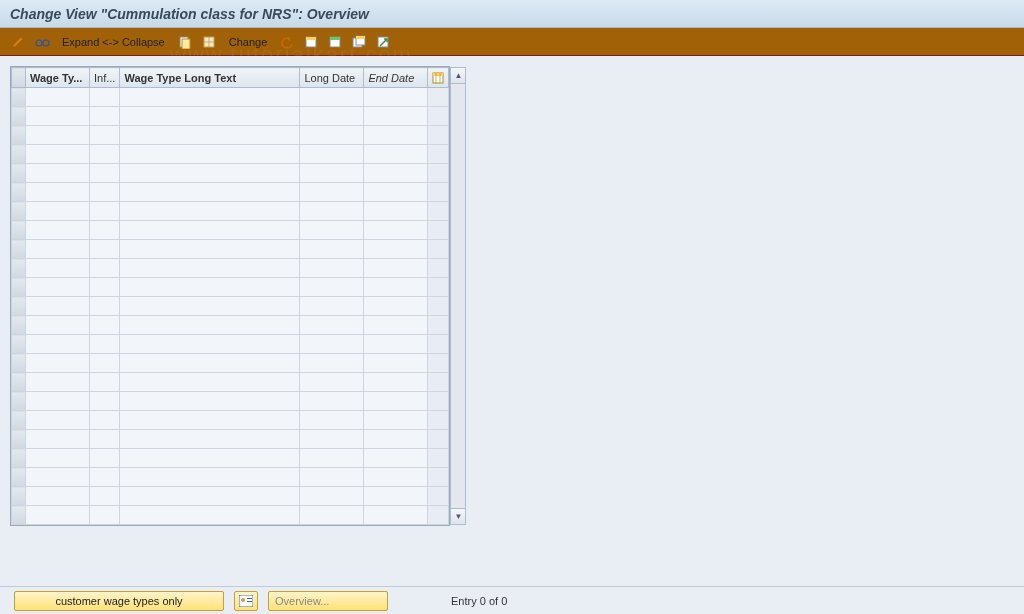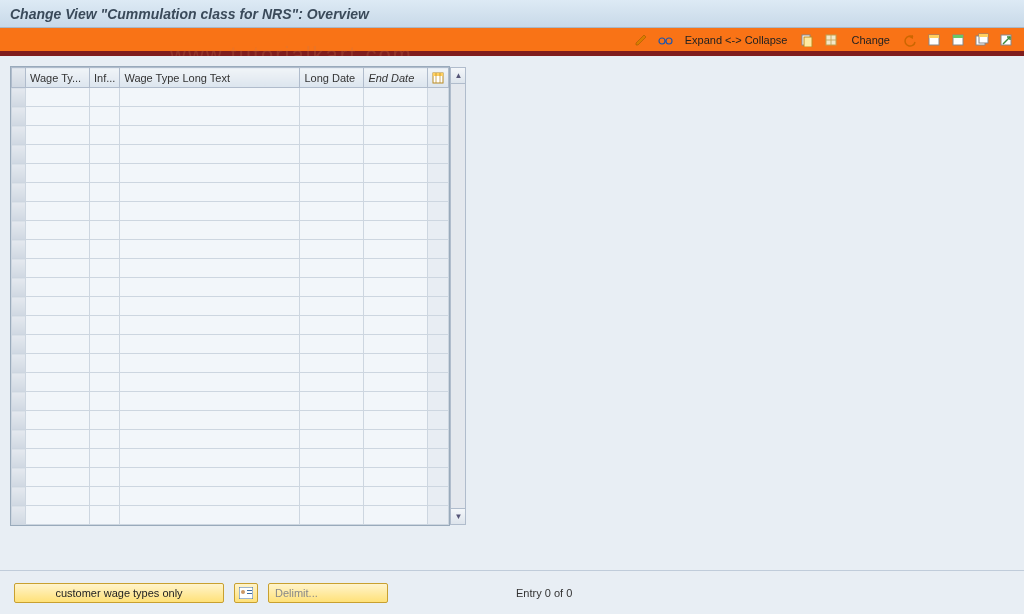--- a/index.html
+++ b/index.html
@@ -20,28 +20,27 @@
       display: flex;
       align-items: center;
     }
     .title-text {
       font-style: italic;
       font-weight: bold;
       font-size: 14px;
       color: #3a4a5a;
     }
     .toolbar {
-      background: #f97316;
-      border-bottom: 5px solid #7f1d1d;
+      background: #a16207;
+      border-bottom: 1px solid #7f1d1d;
       padding: 3px 8px;
       height: 28px;
       display: flex;
       align-items: center;
       gap: 4px;
-      justify-content: flex-end;
     }
     .tb-btn {
       width: 20px;
       height: 20px;
       display: inline-flex;
       align-items: center;
       justify-content: center;
       border: 1px solid transparent;
       border-radius: 2px;
       cursor: pointer;
@@ -114,21 +113,21 @@
       border-bottom: 1px solid #b0bccc;
       display:flex;align-items:center;justify-content:center;
       cursor:pointer;
       font-size: 8px;
       color:#557;
     }
     .vscroll-btn.bottom { border-top:1px solid #b0bccc; border-bottom:none; margin-top:auto;}
     .footer-bar {
       position: absolute;
       left: 0; right: 0; bottom: 0;
-      height: 44px;
+      height: 28px;
       background: #e8eef4;
       border-top: 1px solid #c0ccda;
       display: flex;
       align-items: center;
       padding: 0 14px;
       gap: 10px;
     }
     .footer-btn {
       display: inline-flex;
       align-items: center;
@@ -138,21 +137,21 @@
       border: 1px solid #c8a030;
       border-radius: 2px;
       cursor: pointer;
       font-size: 11px;
       color: #222;
       gap: 4px;
     }
     .footer-btn.wide { min-width: 210px; justify-content: center; }
     .footer-btn.mid { min-width: 120px; justify-content: flex-start; padding-left: 6px; color:#888; }
     .footer-btn.iconish { min-width: 22px; }
-    .entry-text { font-size: 11px; color:#333; margin-left: 118px;}
+    .entry-text { font-size: 11px; color:#333; margin-left: 53px;}
     .watermark {
       position: absolute;
       top: 42px;
       left: 170px;
       font-size: 22px;
       color: rgba(200,120,80,0.25);
       letter-spacing: 2px;
       pointer-events: none;
       font-family: Arial;
     }
@@ -227,23 +226,23 @@
 </div>
 
 <div class="watermark">www.tutorialkart.com</div>
 
 <div class="main-area">
   <div class="grid-wrapper" style="position:relative;">
     <table class="grid-table">
       <thead>
         <tr>
           <th class="row-selector" style="width:14px;"></th>
-          <th style="width:64px;">Wage Ty...</th>
+          <th style="width:64px;font-weight:bold;">Wage Ty...</th>
           <th style="width:28px;">Inf...</th>
-          <th style="width:180px;">Wage Type Long Text</th>
+          <th style="width:180px;font-weight:bold;">Wage Type Long Text</th>
           <th style="width:64px;">Long Date</th>
           <th style="width:64px;font-style:italic;">End Date</th>
           <th class="config-col" style="width:18px;">
             <span>
               <svg width="12" height="12">
                   <rect x="1" y="1" width="10" height="10" fill="#fff" stroke="#b88a20"></rect>
                   <rect x="1" y="1" width="10" height="3" fill="#ffd060"></rect>
                   <path d="M4 1 v10 M8 1 v10" stroke="#b88a20" stroke-width="0.7"></path>
                 </svg>
             </span>
@@ -479,16 +478,16 @@
     <span>
       <svg width="14" height="12">
           <rect x="0" y="0" width="14" height="12" rx="1" fill="#fff" stroke="#3a6aa0"></rect>
           <circle cx="4" cy="5" r="2" fill="#cc9966"></circle>
           <rect x="8" y="3" width="5" height="1" fill="#3a6aa0"></rect>
           <rect x="8" y="6" width="5" height="1" fill="#3a6aa0"></rect>
         </svg>
     </span>
   </span>
   <span class="footer-btn mid">
-    <span>Delimit...</span>
+    <span>Overview...</span>
   </span>
   <span class="entry-text">Entry 0 of 0</span>
 </div>
 
 </body></html>

